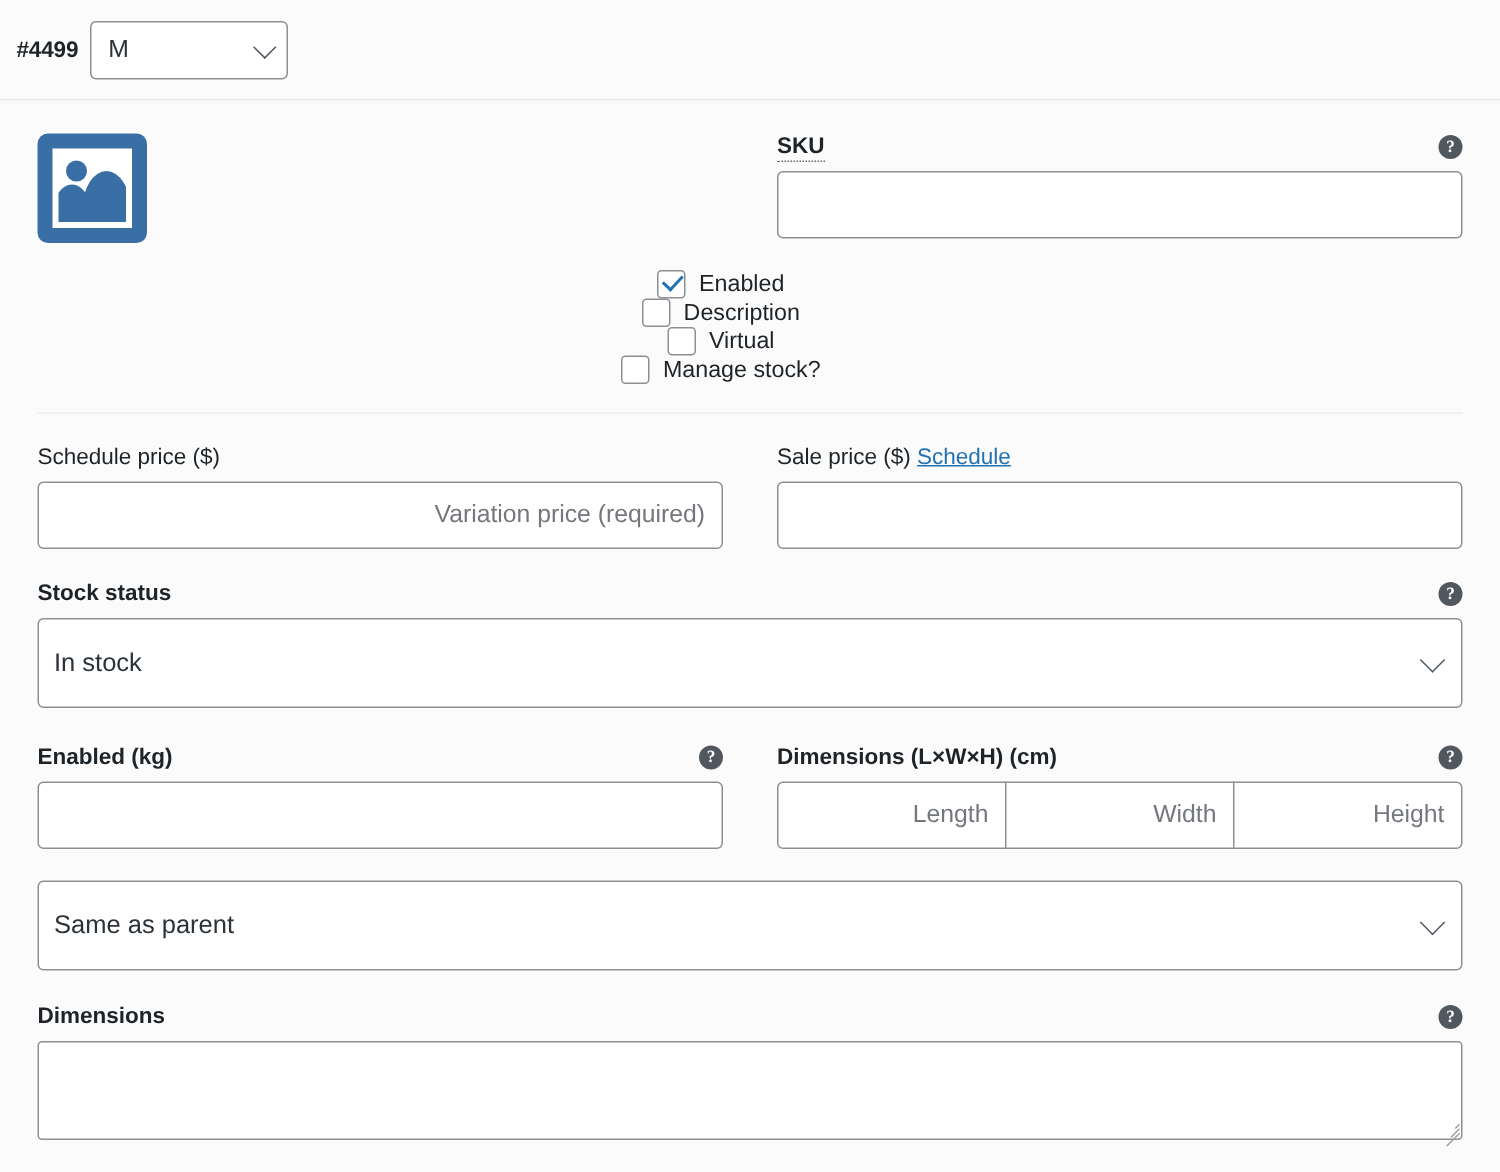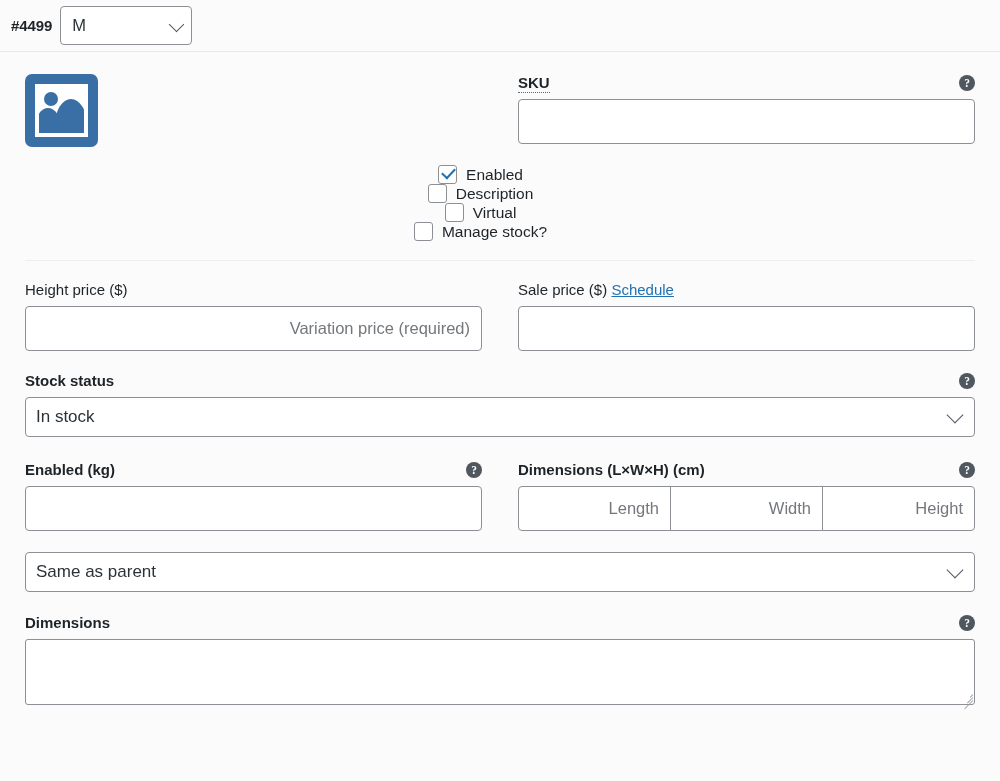--- a/index.html
+++ b/index.html
@@ -15,21 +15,21 @@
 
   .variation-panel {
     width: 1000px;
     height: 781px;
     background: #fbfbfc;
     position: relative;
   }
 
   
   .var-header {
-    height: 52px;
+    height: 67px;
     border-bottom: 1px solid #e8e8ea;
     display: flex;
     align-items: center;
     padding: 0 12px 0 11px;
     background: #fbfbfc;
   }
   .var-id {
     font-weight: bold;
     font-size: 15px;
     color: #1d2327;
@@ -160,21 +160,21 @@
     color: #2c3338;
     padding: 0 11px;
     outline: none;
     font-family: "Liberation Sans", sans-serif;
     text-align: right;
   }
   input.txt::placeholder { color: #74777c; opacity: 1; }
 
   .select-box {
     width: 100%;
-    height: 40px;
+    height: 60px;
     border: 1px solid #8c8f94;
     border-radius: 4px;
     background: #fff;
     font-size: 17px;
     color: #2c3338;
     padding: 0 32px 0 10px;
     display: flex;
     align-items: center;
     position: relative;
     cursor: pointer;
@@ -327,21 +327,21 @@
         <span class="cb-label">Virtual</span>
       </label>
       <label class="cb-item">
         <span class="cb"></span>
         <span class="cb-label">Manage stock?</span>
       </label>
     </div>
 
     <div class="row price-row">
       <div class="col-half">
-        <span class="field-label">Height price ($)</span>
+        <span class="field-label">Schedule price ($)</span>
         <input class="txt" type="text" value="" placeholder="Variation price (required)" style="">
       </div>
       <div class="col-gap"></div>
       <div class="col-half">
         <span class="field-label"><span>Sale price ($)</span>
           <span class="link">Schedule</span>
         </span>
         <input class="txt" type="text" value="" placeholder="" style="">
       </div>
     </div>

